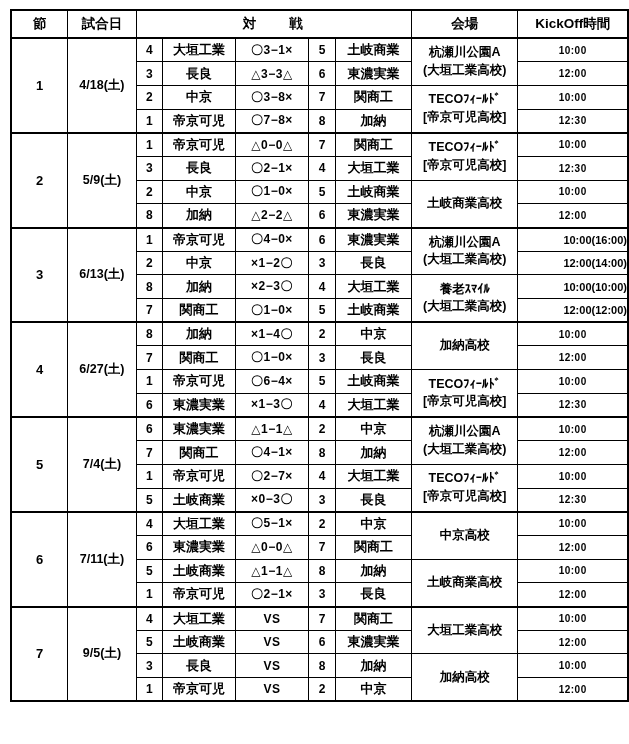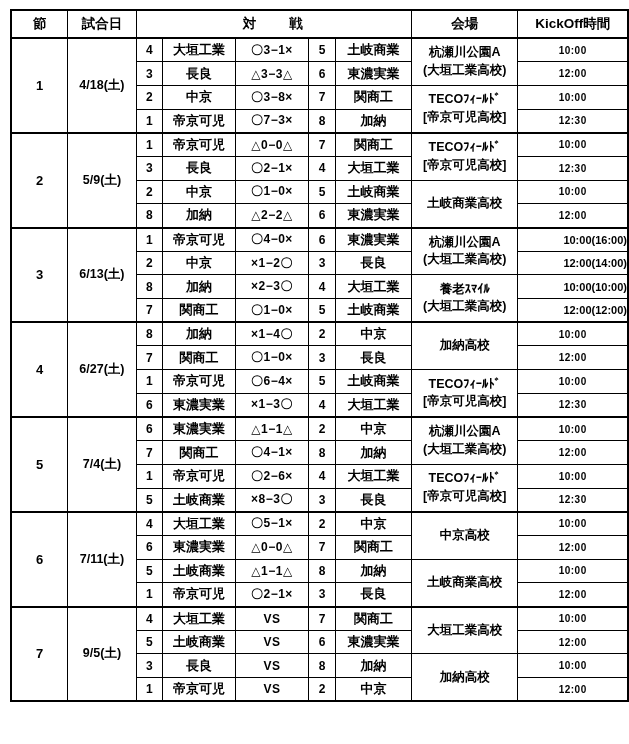--- a/index.html
+++ b/index.html
@@ -90,21 +90,21 @@
           <td class="team">関商工</td>
           <td class="venue" rowspan="2">
             <div>TECOﾌｨｰﾙﾄﾞ</div>
             <div>[帝京可児高校]</div>
           </td>
           <td class="time">10:00</td>
         </tr>
         <tr>
           <td class="num">1</td>
           <td class="team">帝京可児</td>
-          <td class="score">〇7−3×</td>
+          <td class="score">〇7−8×</td>
           <td class="num">8</td>
           <td class="team">加納</td>
           <td class="time">12:30</td>
         </tr>
         <tr class="round-start">
           <td class="round-cell" rowspan="4">2</td>
           <td class="date-cell" rowspan="4">5/9(土)</td>
           <td class="num">1</td>
           <td class="team">帝京可児</td>
           <td class="score">△0−0△</td>
@@ -244,33 +244,33 @@
           <td class="num">7</td>
           <td class="team">関商工</td>
           <td class="score">〇4−1×</td>
           <td class="num">8</td>
           <td class="team">加納</td>
           <td class="time">12:00</td>
         </tr>
         <tr>
           <td class="num">1</td>
           <td class="team">帝京可児</td>
-          <td class="score">〇2−6×</td>
+          <td class="score">〇2−7×</td>
           <td class="num">4</td>
           <td class="team">大垣工業</td>
           <td class="venue" rowspan="2">
             <div>TECOﾌｨｰﾙﾄﾞ</div>
             <div>[帝京可児高校]</div>
           </td>
           <td class="time">10:00</td>
         </tr>
         <tr>
           <td class="num">5</td>
           <td class="team">土岐商業</td>
-          <td class="score">×8−3〇</td>
+          <td class="score">×0−3〇</td>
           <td class="num">3</td>
           <td class="team">長良</td>
           <td class="time">12:30</td>
         </tr>
         <tr class="round-start">
           <td class="round-cell" rowspan="4">6</td>
           <td class="date-cell" rowspan="4">7/11(土)</td>
           <td class="num">4</td>
           <td class="team">大垣工業</td>
           <td class="score">〇5−1×</td>

